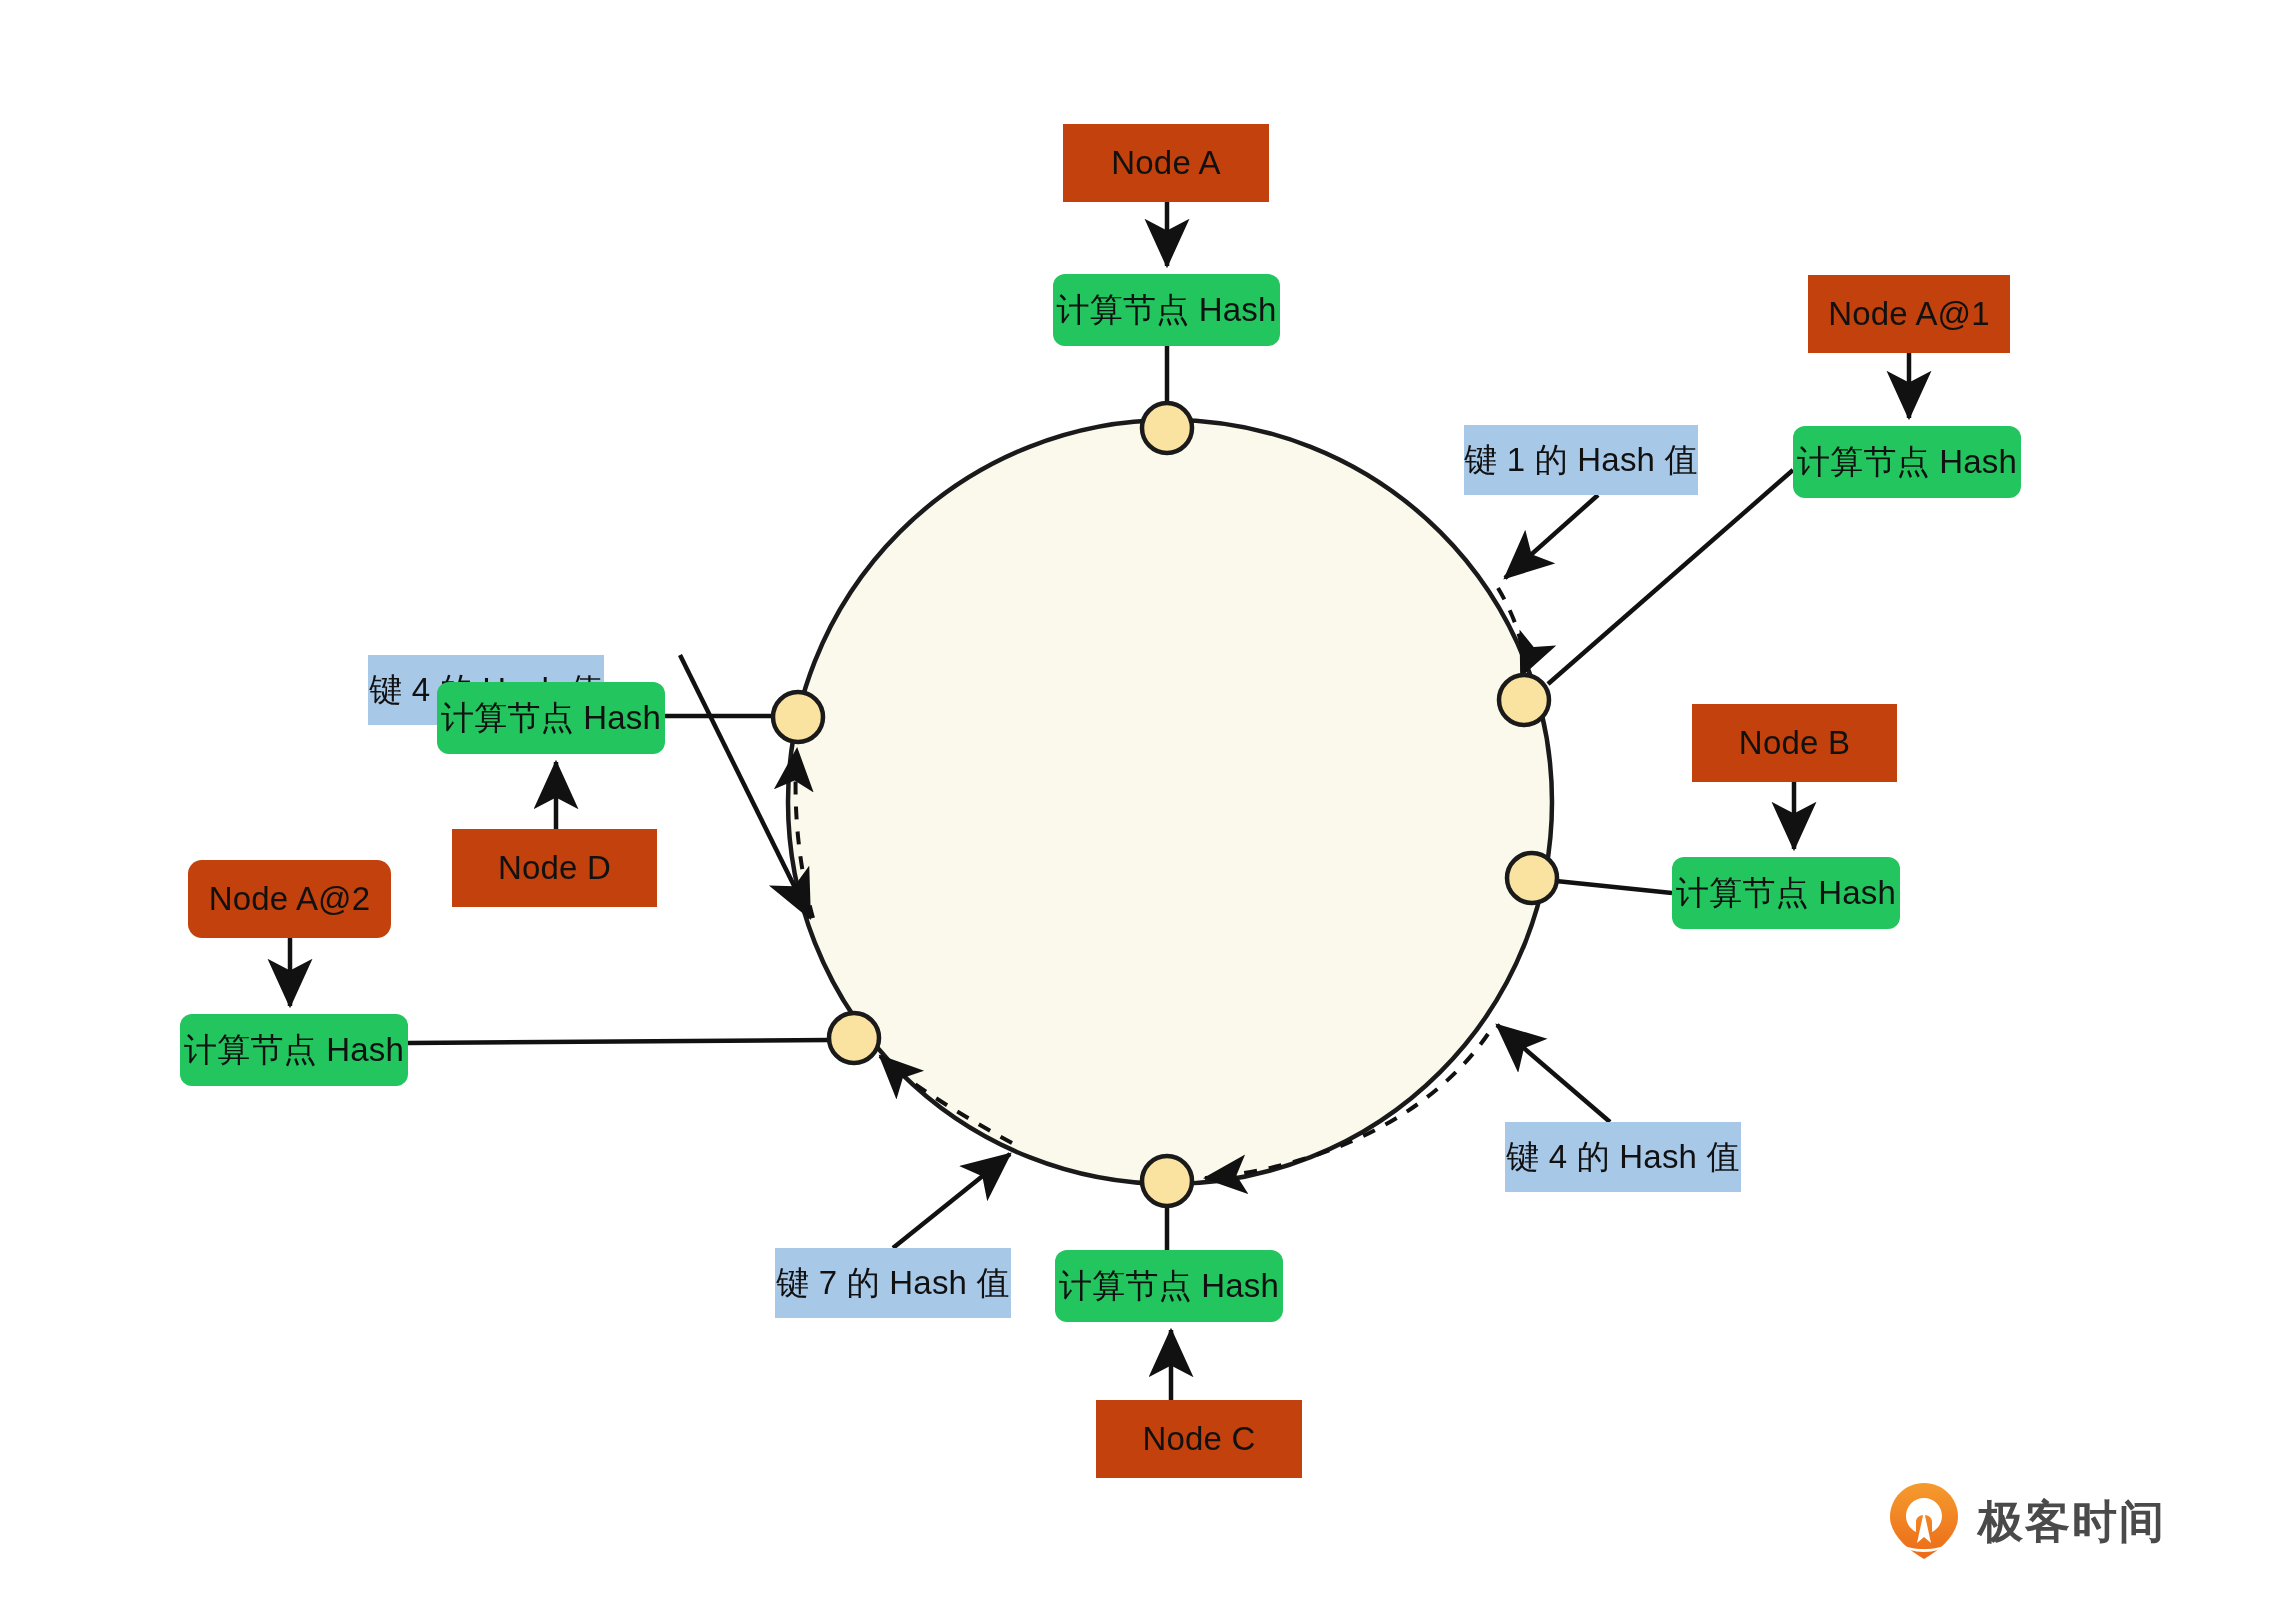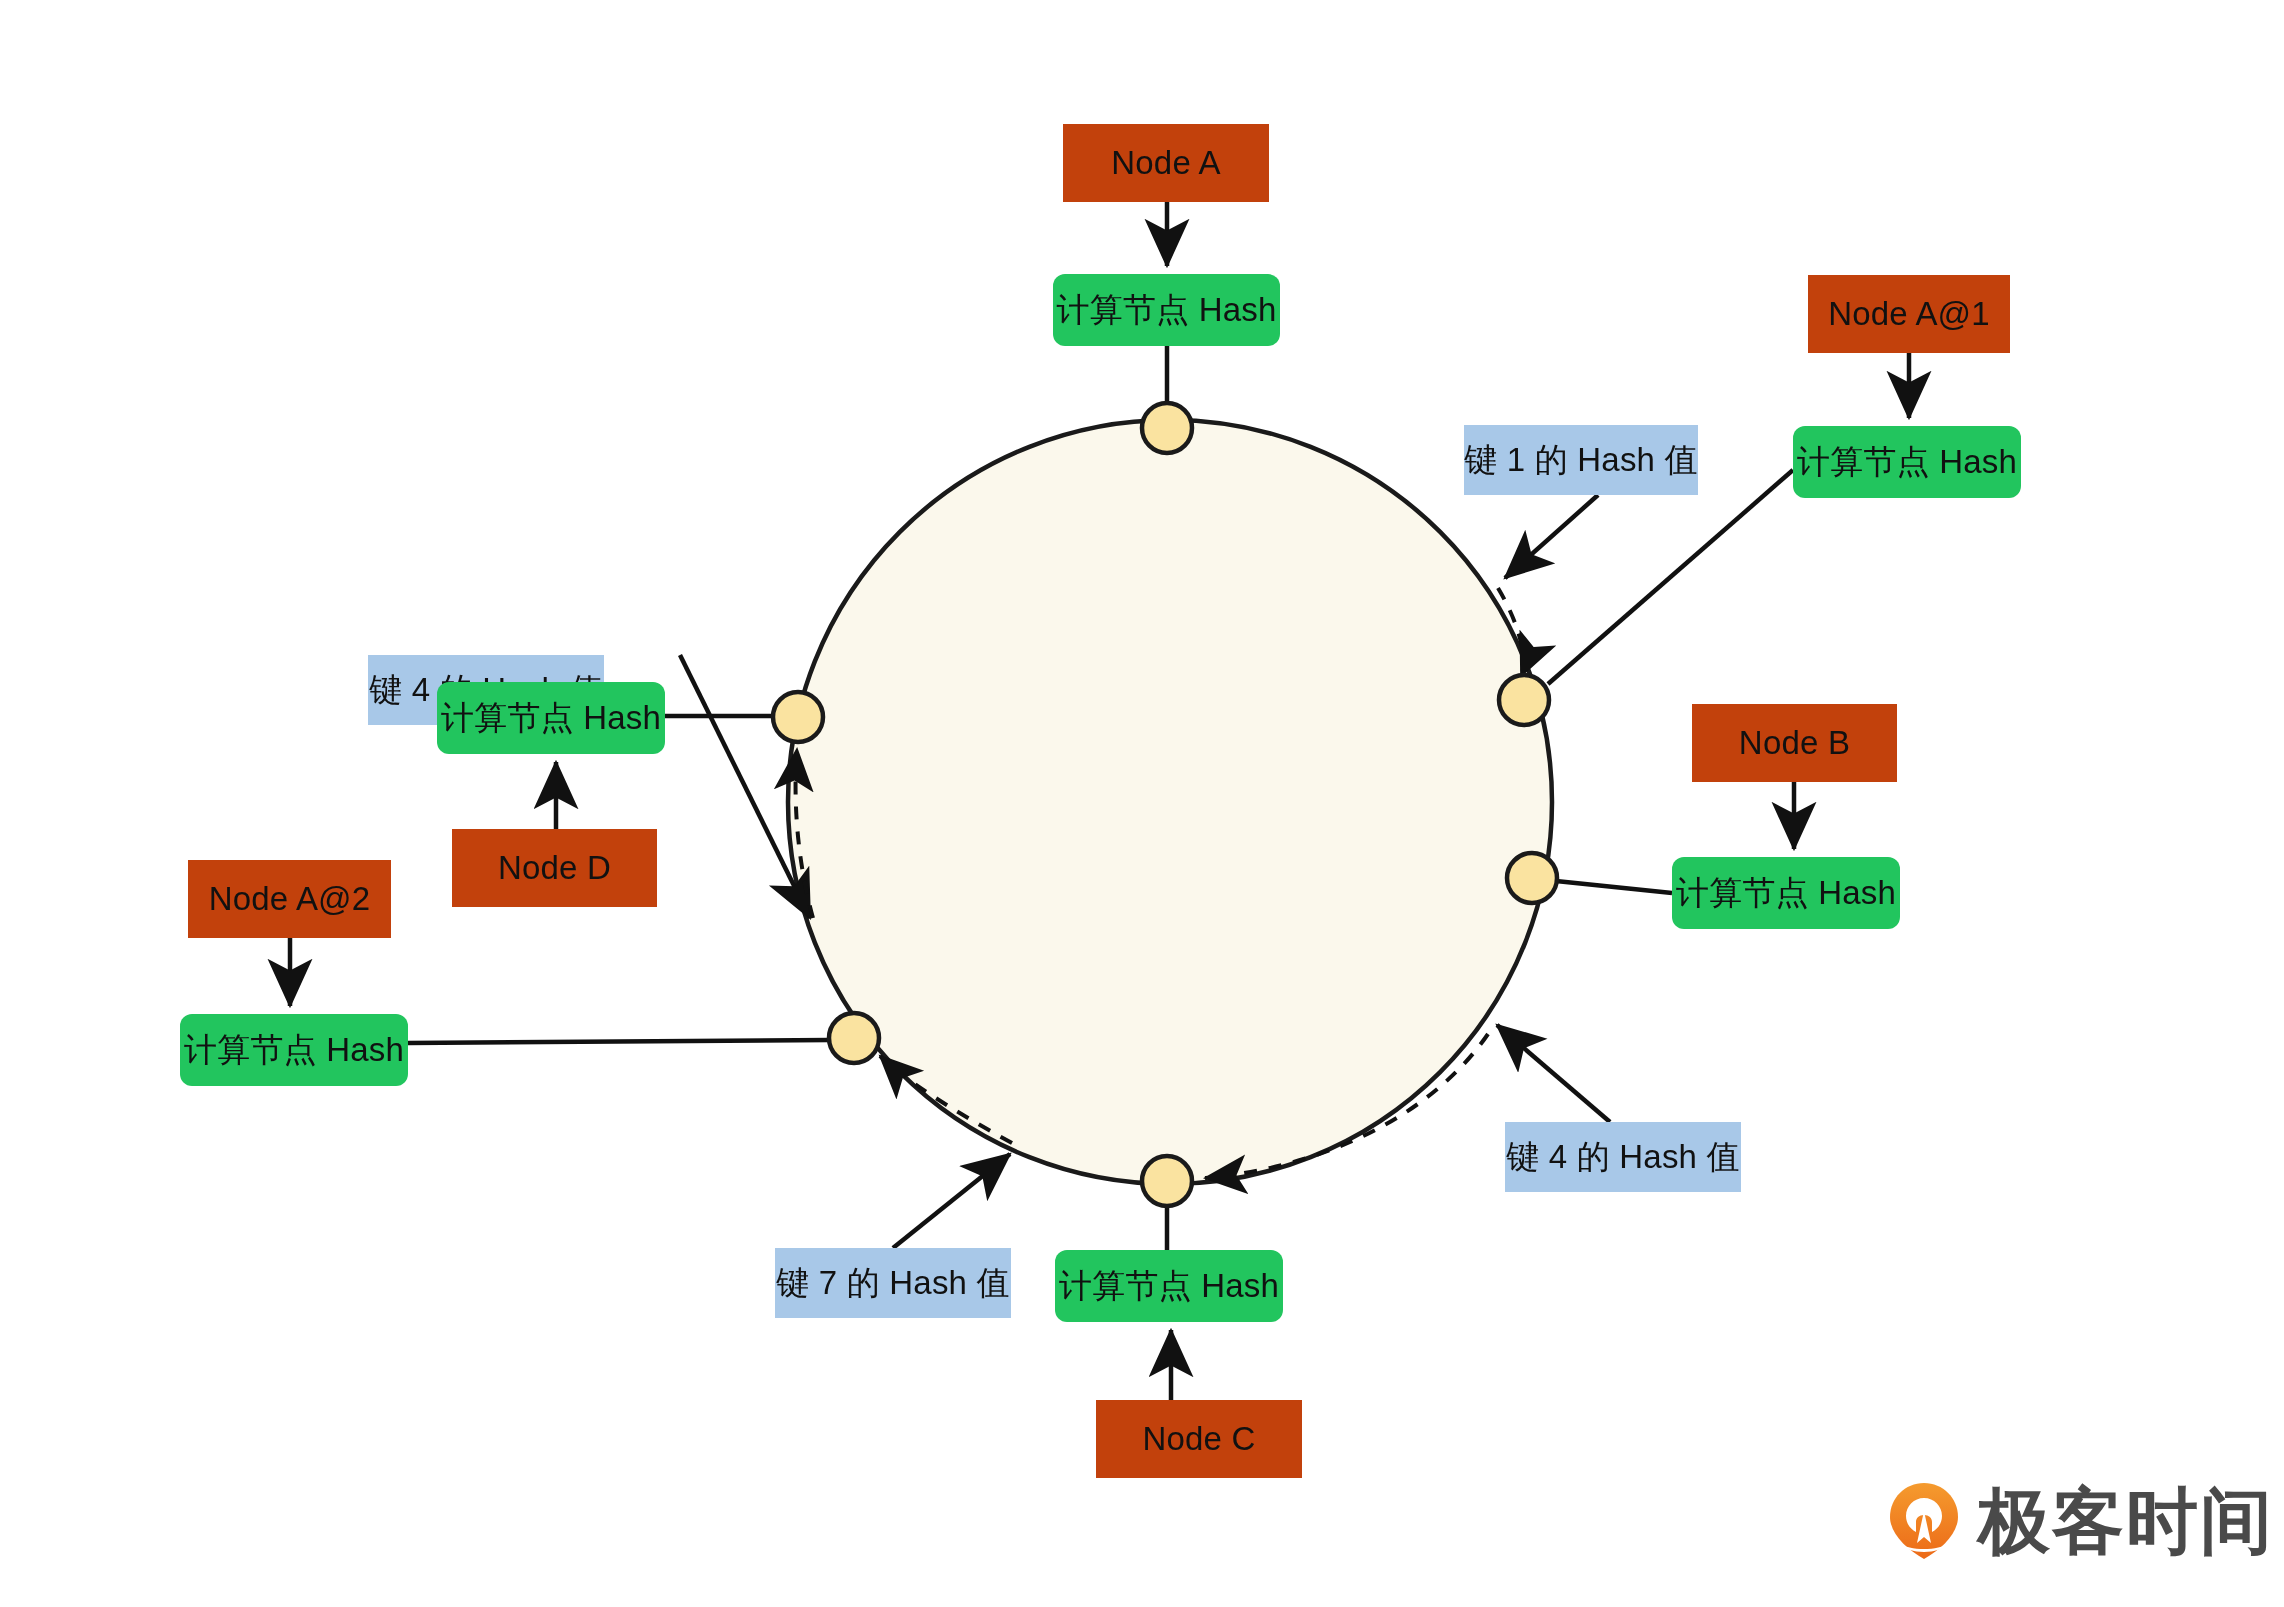--- a/index.html
+++ b/index.html
@@ -28,21 +28,21 @@
 
   
   #logo{
     position:absolute;
     left:1888px;top:1478px;
     width:330px;height:86px;
     display:flex;align-items:center;gap:18px;
   }
   #logo .mark{width:72px;height:80px;flex:0 0 auto;}
   #logo .wordmark{
-    font-size:72px;
+    font-size:45px;
     font-weight:700;
     color:#4a4a4a;
     letter-spacing:2px;
     line-height:1;
     white-space:nowrap;
   }
 </style>
 </head>
 <body>
 
@@ -119,21 +119,21 @@
   <div class="box blue-round" style="left:1672px;top:857px;width:228px;height:72px;">计算节点 Hash</div>
 
   <div class="box blue-sharp" style="left:1505px;top:1122px;width:236px;height:70px;">键 4 的 Hash 值</div>
 
   <div class="box blue-round" style="left:1055px;top:1250px;width:228px;height:72px;">计算节点 Hash</div>
 
   <div class="box yellow" style="left:1068px;top:1400px;width:206px;height:78px;margin-left:28px;">Node C</div>
 
   <div class="box blue-sharp" style="left:775px;top:1248px;width:236px;height:70px;">键 7 的 Hash 值</div>
 
-  <div class="box yellow" style="left:188px;top:860px;width:203px;height:78px;">Node A@2</div>
+  <div class="box yellow" style="left:188px;top:860px;width:203px;height:78px;border-radius:14px;">Node A@2</div>
 
   <div class="box blue-round" style="left:180px;top:1014px;width:228px;height:72px;">计算节点 Hash</div>
 
   <div class="box blue-sharp" style="left:368px;top:655px;width:236px;height:70px;">键 4 的 Hash 值</div>
 
   <div class="box blue-round" style="left:437px;top:682px;width:228px;height:72px;">计算节点 Hash</div>
 
   <div class="box yellow" style="left:452px;top:829px;width:205px;height:78px;">Node D</div>
 
   <div id="logo">

